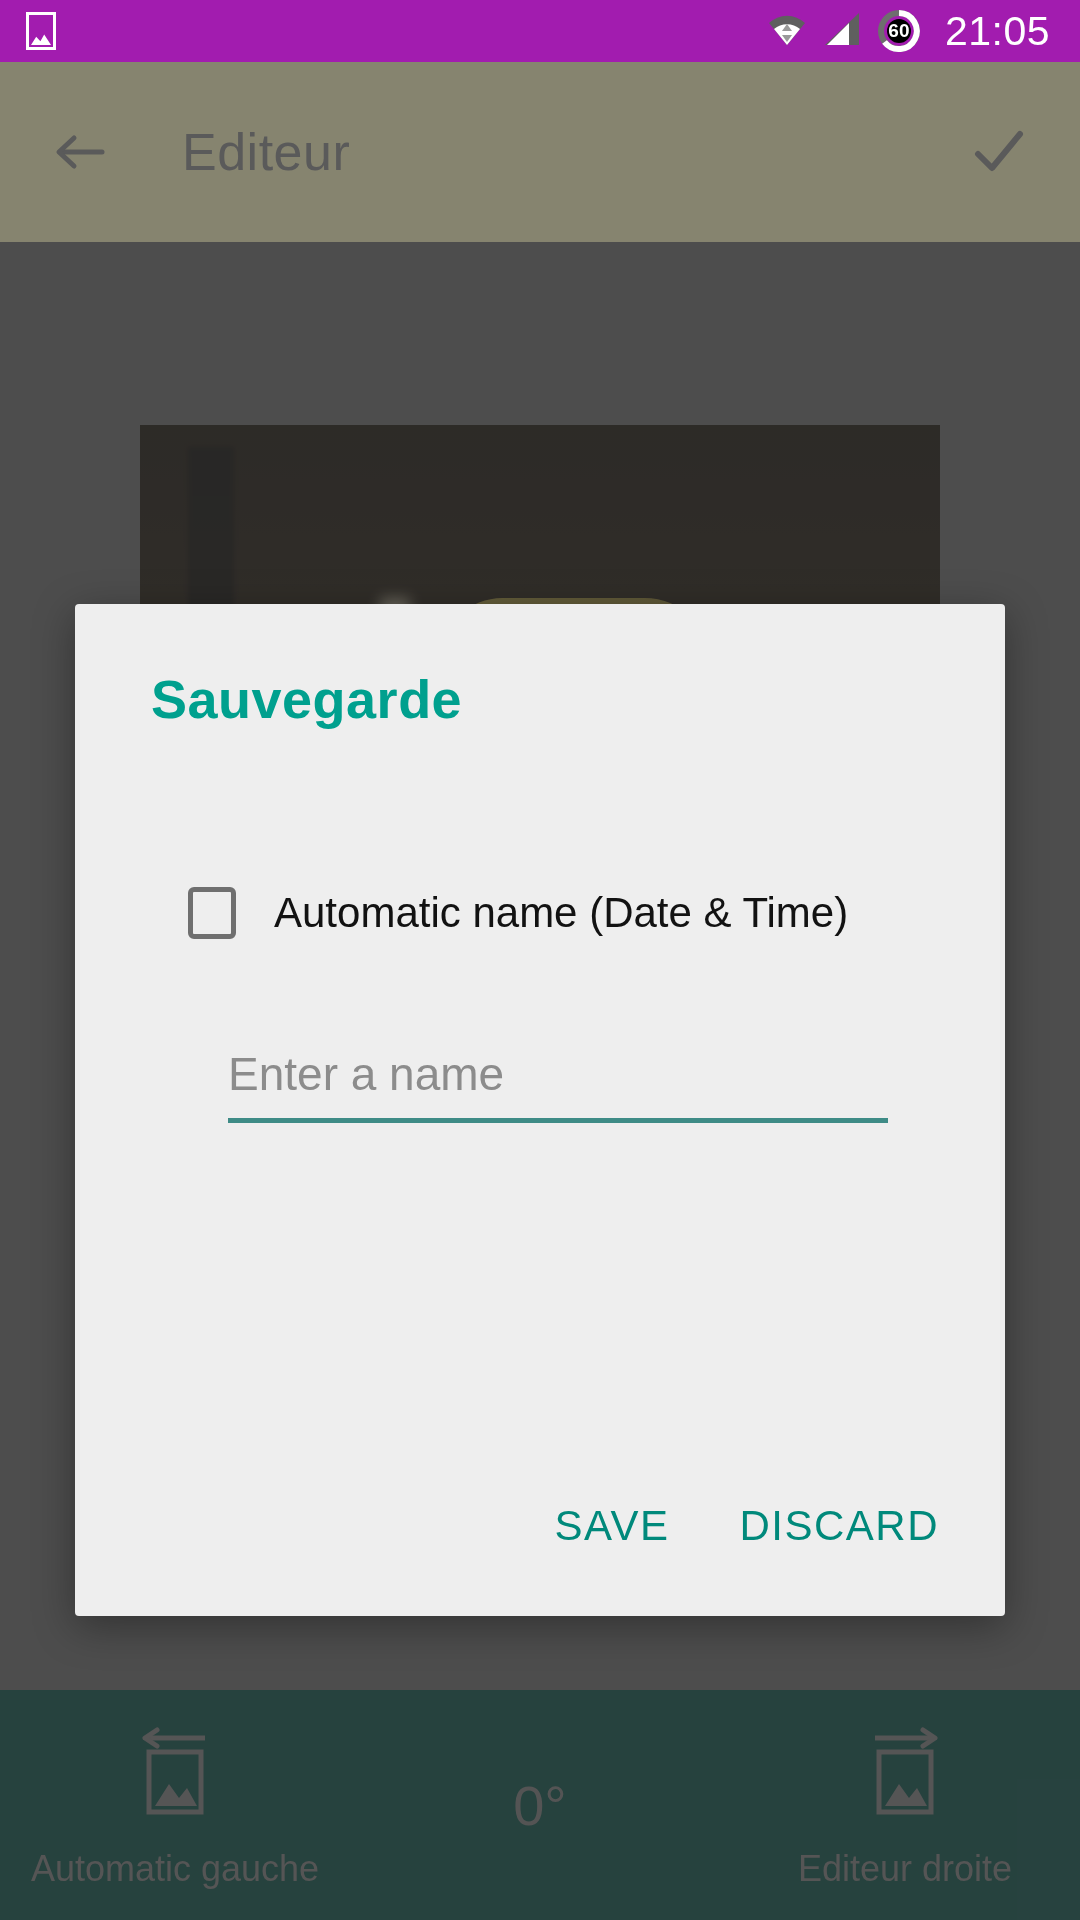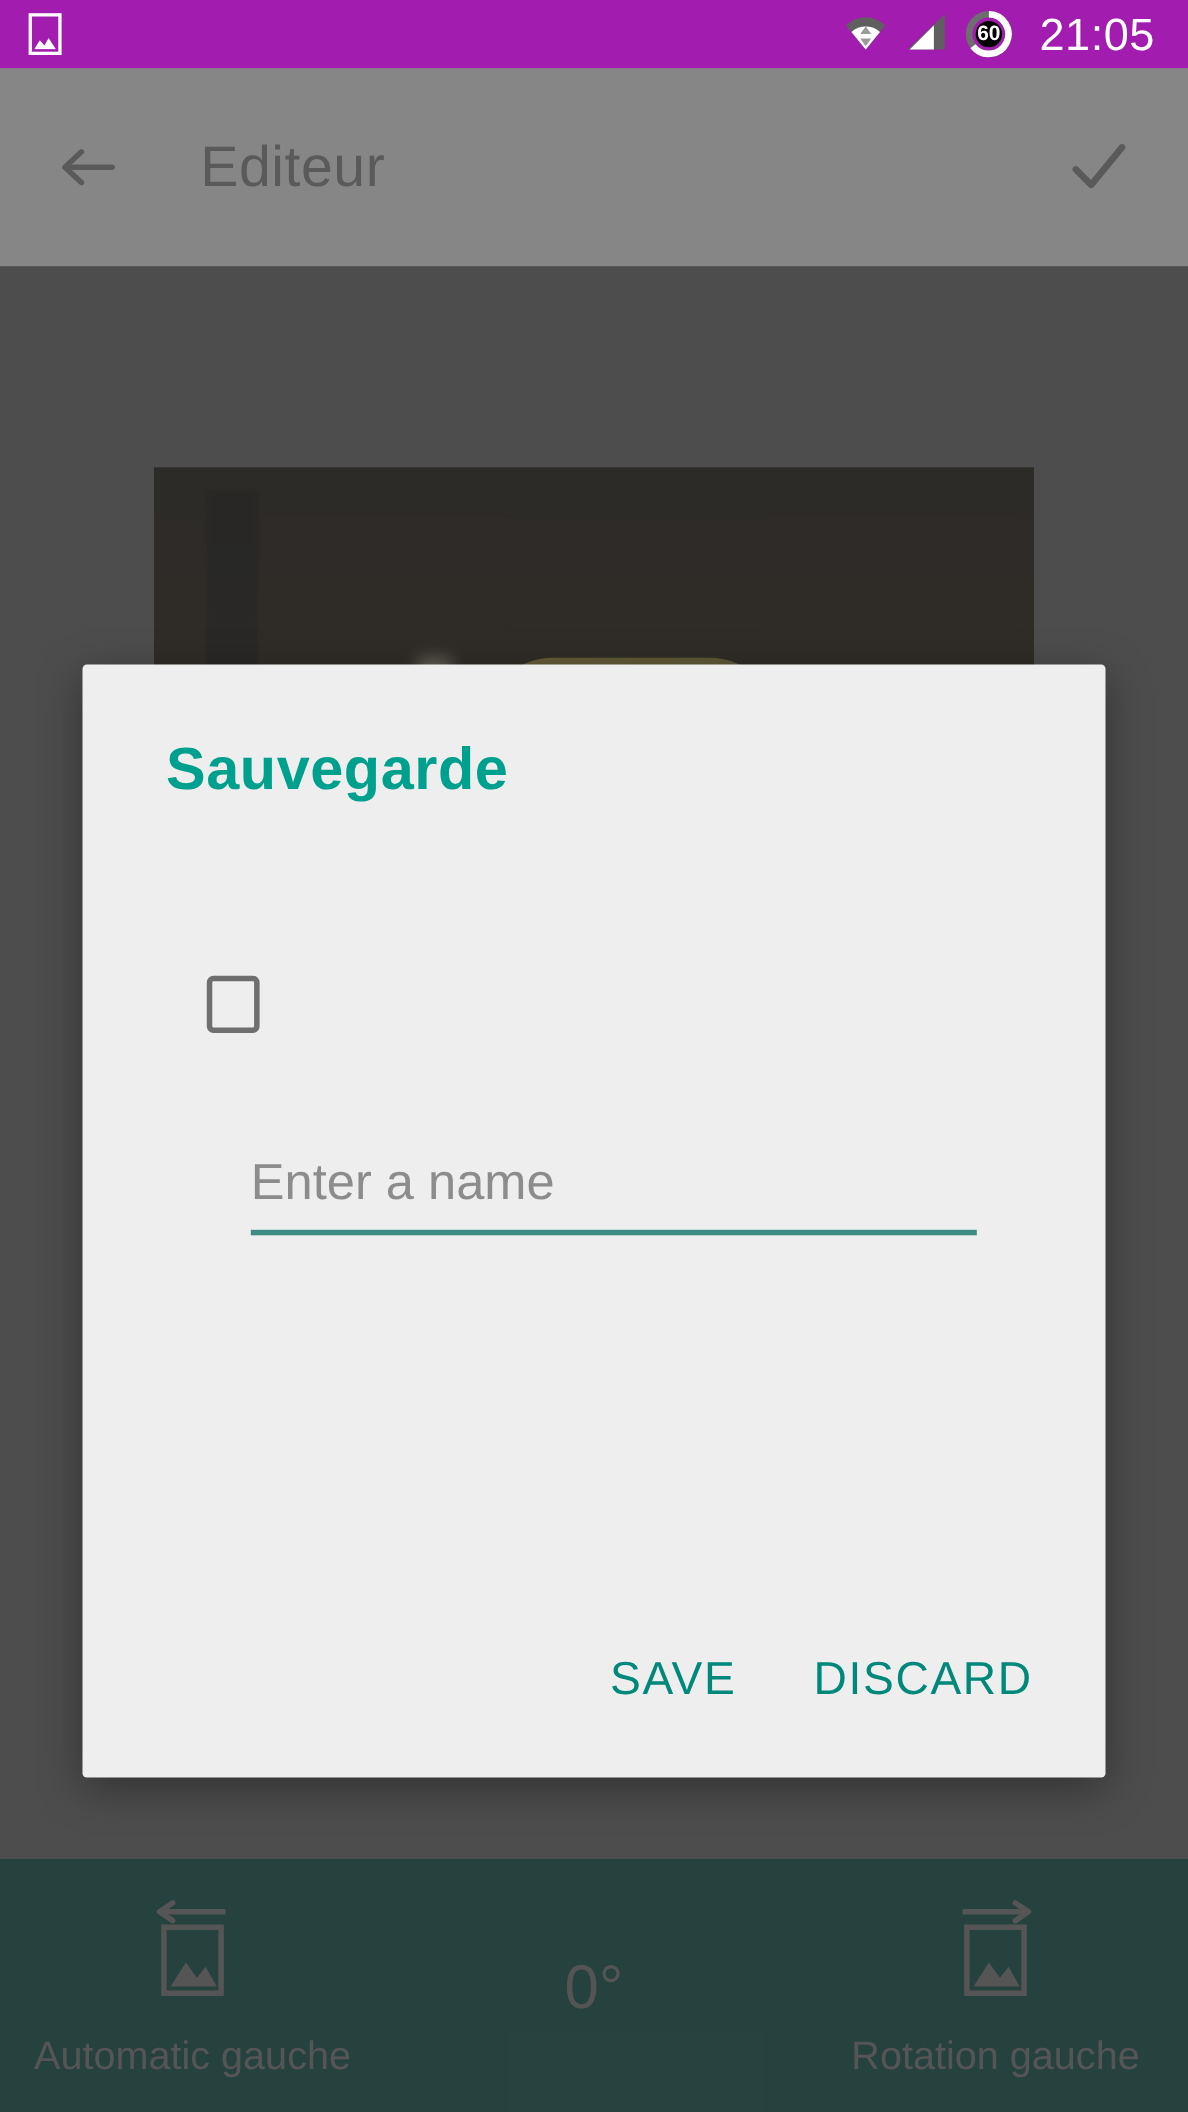--- a/index.html
+++ b/index.html
@@ -10,21 +10,21 @@
   .statusbar{position:absolute;left:0;top:0;width:1080px;height:62px;background:#a21caf;
              display:flex;align-items:center;}
   .sb-left{display:flex;align-items:center;padding-left:26px;}
   .sb-right{margin-left:auto;display:flex;align-items:center;padding-right:30px;gap:16px;}
   .sb-time{color:#fff;font-size:41px;letter-spacing:.5px;line-height:1;padding-left:8px;}
   .icon-photo-frame{width:30px;height:38px;border:3px solid #fff;position:relative;box-sizing:border-box;}
   .icon-photo-frame::after{content:"";position:absolute;left:2px;right:2px;bottom:2px;height:13px;
      background:#fff;clip-path:polygon(0% 100%,26% 36%,47% 72%,66% 20%,100% 100%);}
 
   
-  .appbar{position:absolute;left:0;top:62px;width:1080px;height:180px;background:#ffffff;}
+  .appbar{position:absolute;left:0;top:62px;width:1080px;height:180px;background:#fef9c3;}
   .appbar .back{position:absolute;left:52px;top:50%;transform:translateY(-50%);width:54px;height:54px;}
   .appbar .title{position:absolute;left:182px;top:50%;transform:translateY(-50%);
       font-size:52px;color:#8b8b8b;letter-spacing:.5px;white-space:nowrap;}
   .appbar .check{position:absolute;right:52px;top:50%;transform:translateY(-50%);width:60px;height:60px;}
 
   
   .canvas-area{position:absolute;left:0;top:242px;width:1080px;height:1448px;background:#6a6a6a;}
   .photo{position:absolute;left:140px;top:183px;width:800px;height:1080px;overflow:hidden;
       background:#1a1308;}
   .photo .sky{position:absolute;left:0;top:0;width:100%;height:38%;
@@ -131,21 +131,21 @@
 
     <div class="bb-item bb-right">
       <div class="rot-icon">
         <svg width="96" height="100" viewBox="0 0 96 100">
           <path d="M18 18 H76" stroke="#7e7e7e" stroke-width="5" fill="none"></path>
           <path d="M66 10 L78 18 L66 26" stroke="#7e7e7e" stroke-width="5" fill="none" stroke-linecap="round" stroke-linejoin="round"></path>
           <rect x="22" y="32" width="52" height="60" stroke="#7e7e7e" stroke-width="5" fill="none"></rect>
           <path d="M28 86 L42 64 L52 78 L60 68 L70 86 Z" fill="#7e7e7e"></path>
         </svg>
       </div>
-      <div class="bb-label">Rotation gauche</div>
+      <div class="bb-label">Editeur droite</div>
     </div>
   </div>
 
   <div class="appbar">
     <div class="back">
       <svg width="54" height="54" viewBox="0 0 54 54">
         <path d="M50 27 H8" stroke="#8b8b8b" stroke-width="5" fill="none" stroke-linecap="round"></path>
         <path d="M22 13 L7 27 L22 41" stroke="#8b8b8b" stroke-width="5" fill="none" stroke-linecap="round" stroke-linejoin="round"></path>
       </svg>
     </div>
@@ -157,20 +157,21 @@
     </div>
   </div>
 
   <div class="scrim"></div>
 
   <div class="dialog">
     <div class="dlg-title">Sauvegarde</div>
 
     <div class="dlg-check-row">
       <div class="checkbox"></div>
+      <div class="check-label">Automatic name (Date &amp; Time)</div>
     </div>
 
     <div class="dlg-input-wrap">
       <input class="dlg-input" type="text" placeholder="Enter a name" style="">
       <div class="dlg-underline"></div>
     </div>
 
     <div class="dlg-actions">
       <button class="dlg-btn">SAVE</button>
       <button class="dlg-btn">DISCARD</button>

